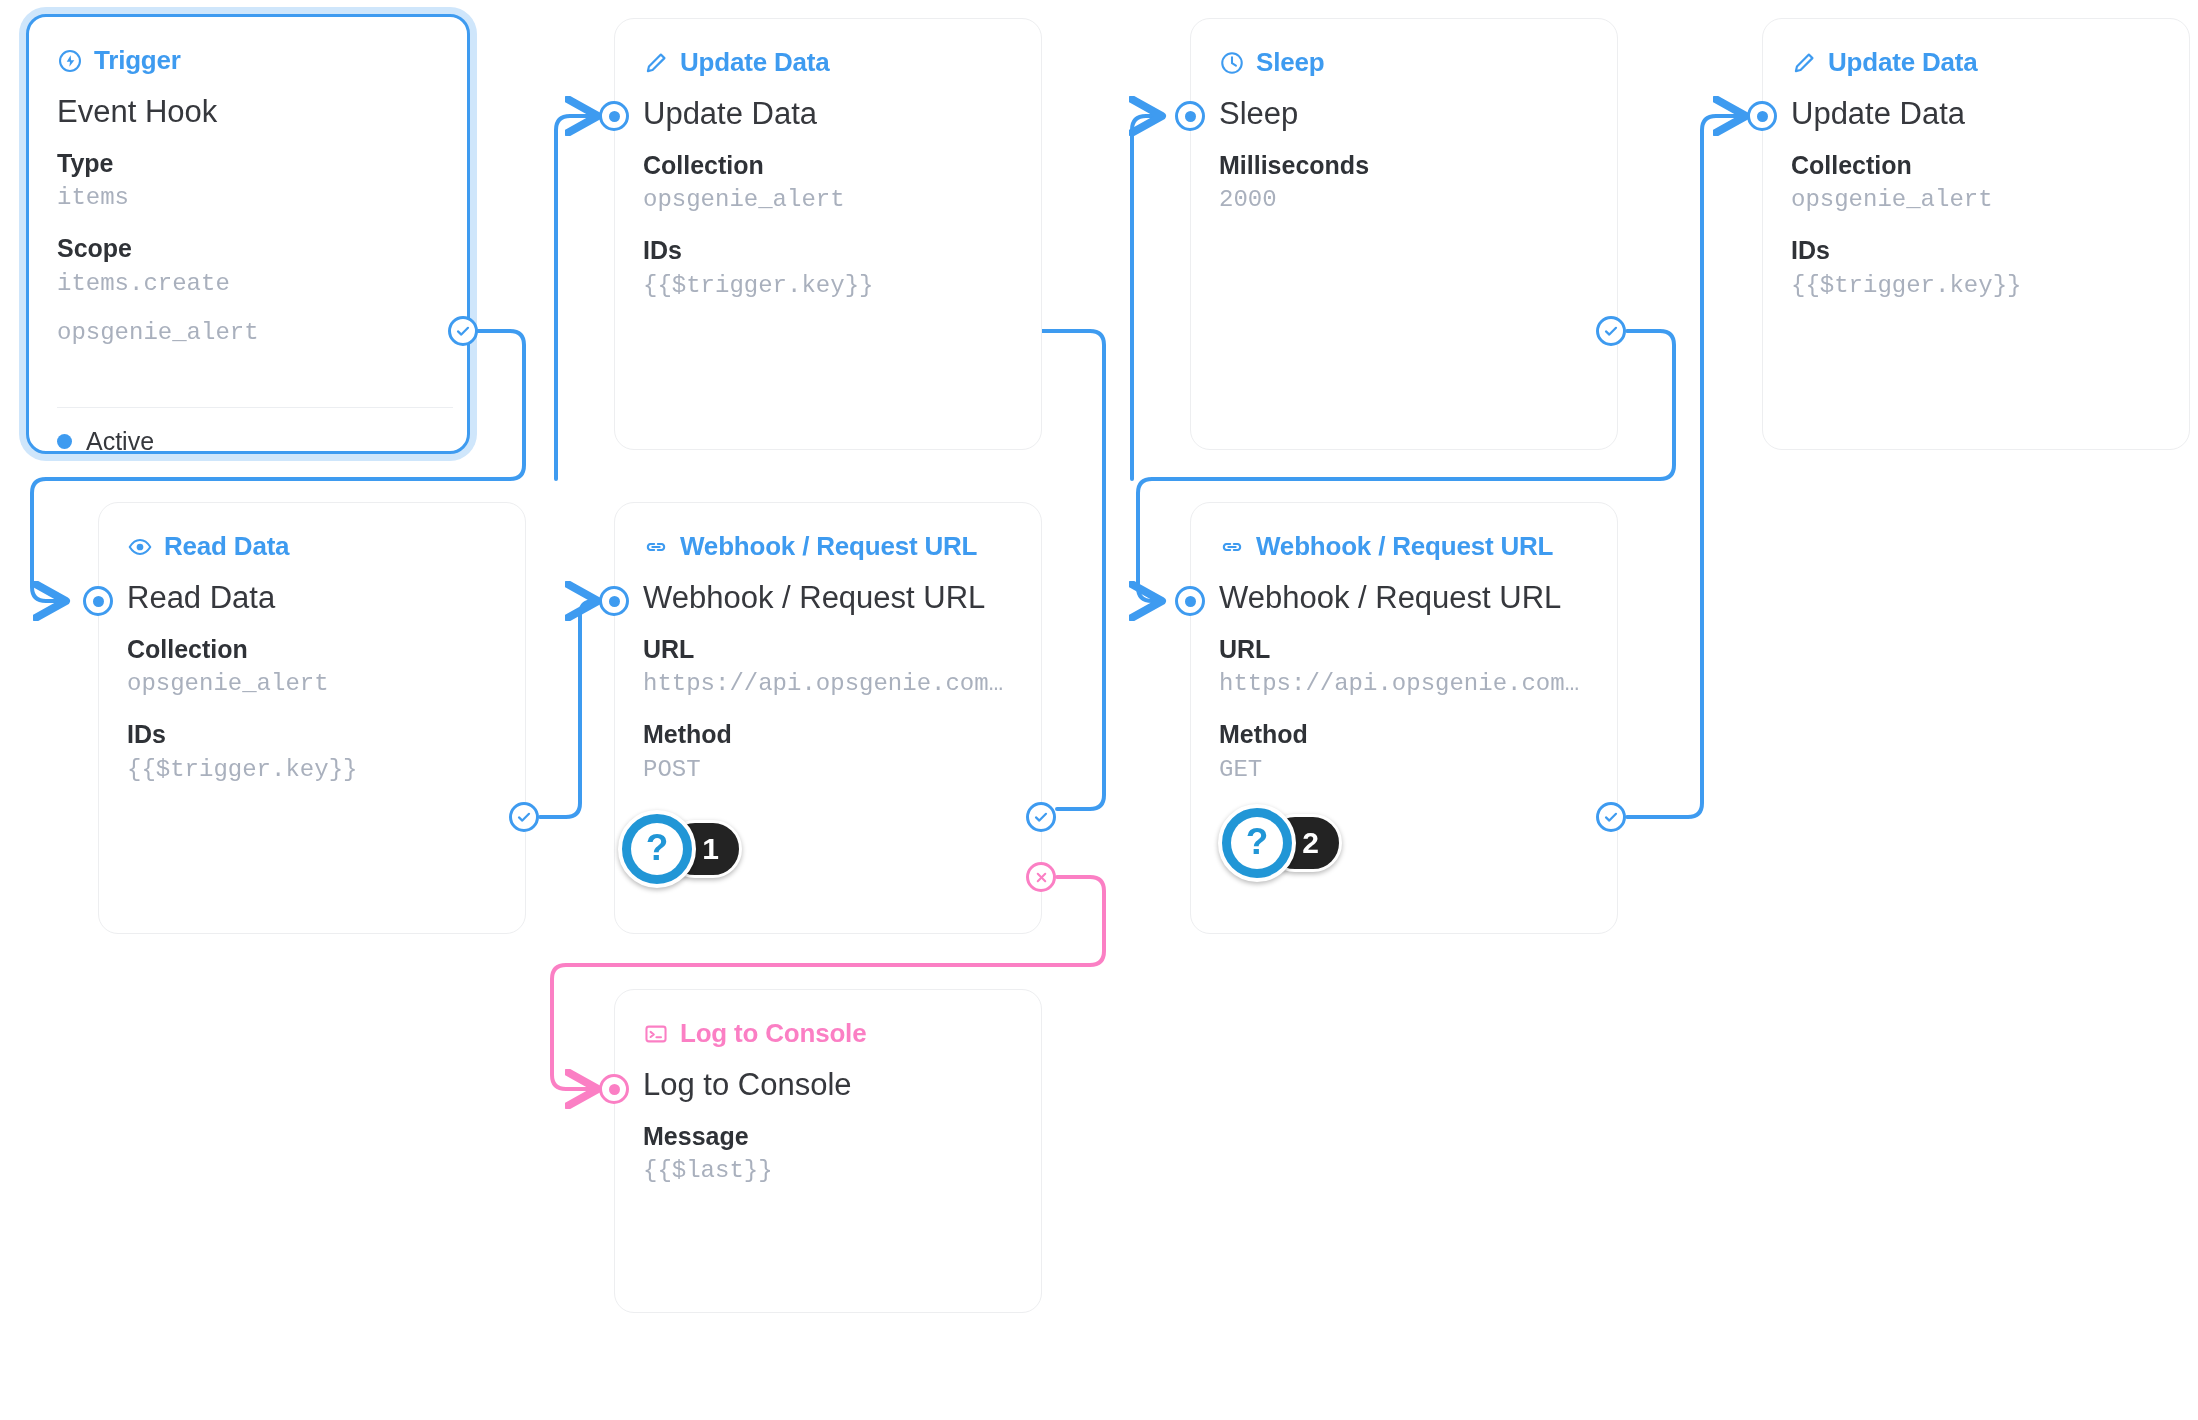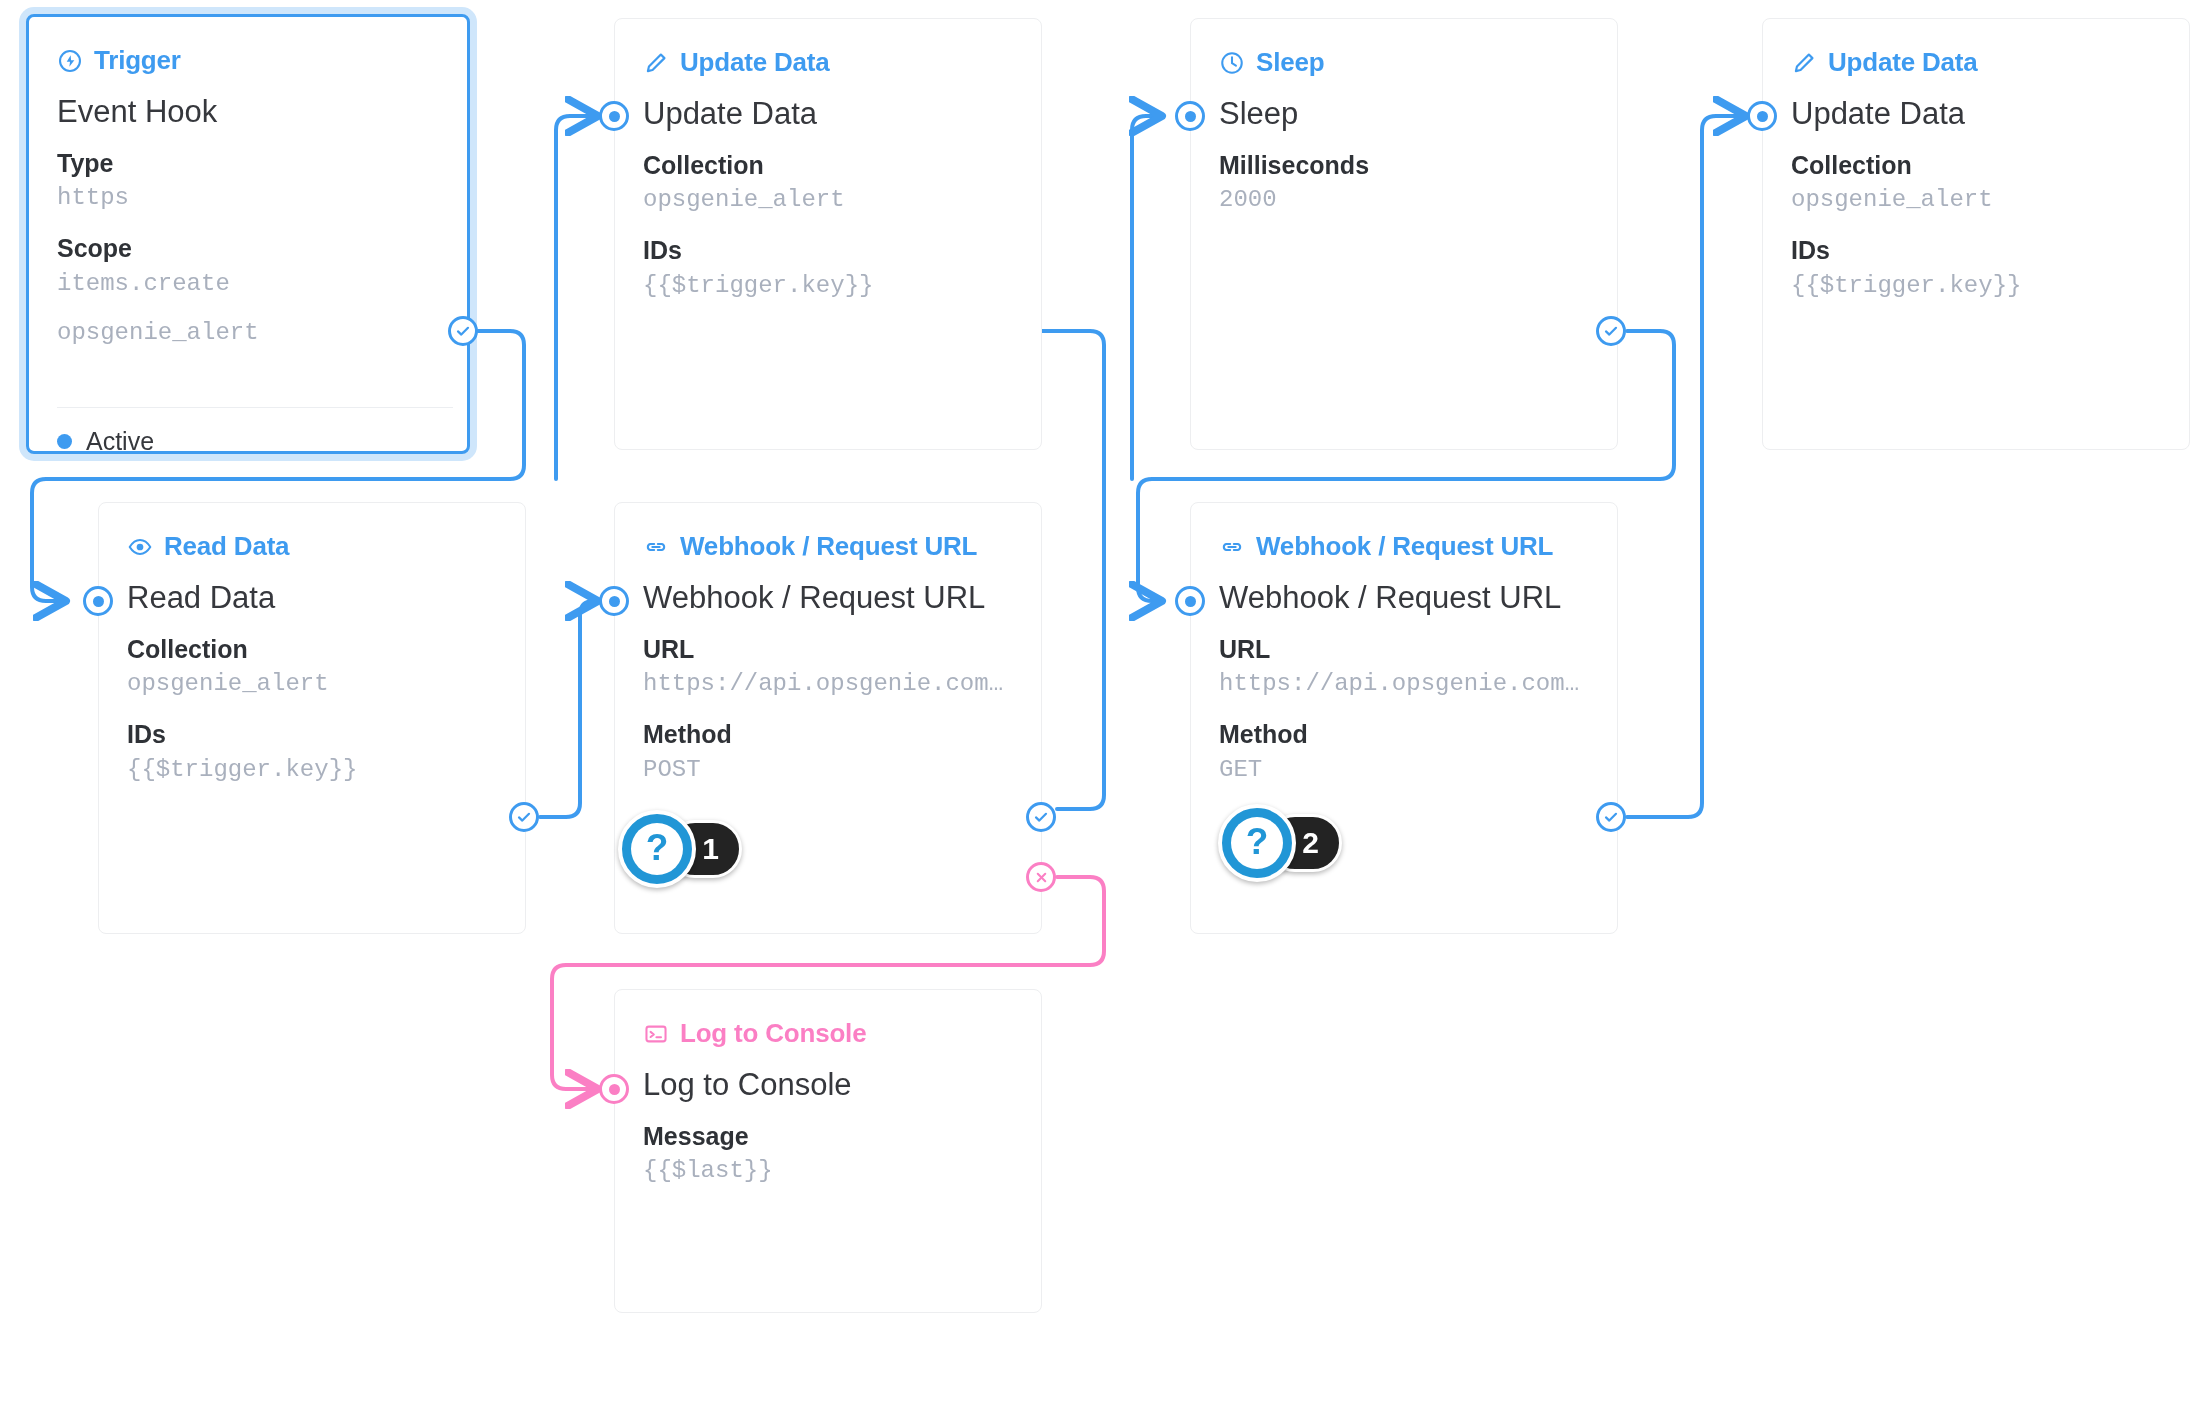--- a/index.html
+++ b/index.html
@@ -25,21 +25,21 @@
     left: 0; top: 0;
     width: 2198px;
     height: 1420px;
     pointer-events: none;
     z-index: 1;
   }
   .node {
     position: absolute;
     background: #ffffff;
     border: 1.5px solid #edeef0;
-    border-radius: 8px;
+    border-radius: 20px;
     box-sizing: border-box;
     z-index: 2;
   }
   .node.trigger {
     border: 3px solid #3e9bf0;
     box-shadow: 0 0 0 7px #cfe6fb;
     z-index: 3;
   }
   .node-head {
     display: flex;
@@ -240,21 +240,21 @@
         <svg width="26" height="26" viewBox="0 0 24 24" fill="none" stroke="#3e9bf0" stroke-width="1.9">
           <circle cx="12" cy="12" r="9.2"></circle>
           <path d="M12.6 6.8 L9 12.6 h3 l-0.6 4.6 L16 11.4 h-3 z" fill="#3e9bf0" stroke="none"></path>
         </svg>
       </span>
       <span>Trigger</span>
     </div>
     <div class="node-body">
       <div class="row-title">Event Hook</div>
       <div class="field-label">Type</div>
-      <div class="field-value">https</div>
+      <div class="field-value">items</div>
       <div class="field-label">Scope</div>
       <div class="field-value">items.create</div>
       <div class="field-value last">opsgenie_alert</div>
     </div>
     <div class="trigger-divider" style="top:390px;"></div>
     <div class="status-row" style="top:410px;">
       <span class="status-dot"></span>
       <span>Active</span>
     </div>
   </div>

